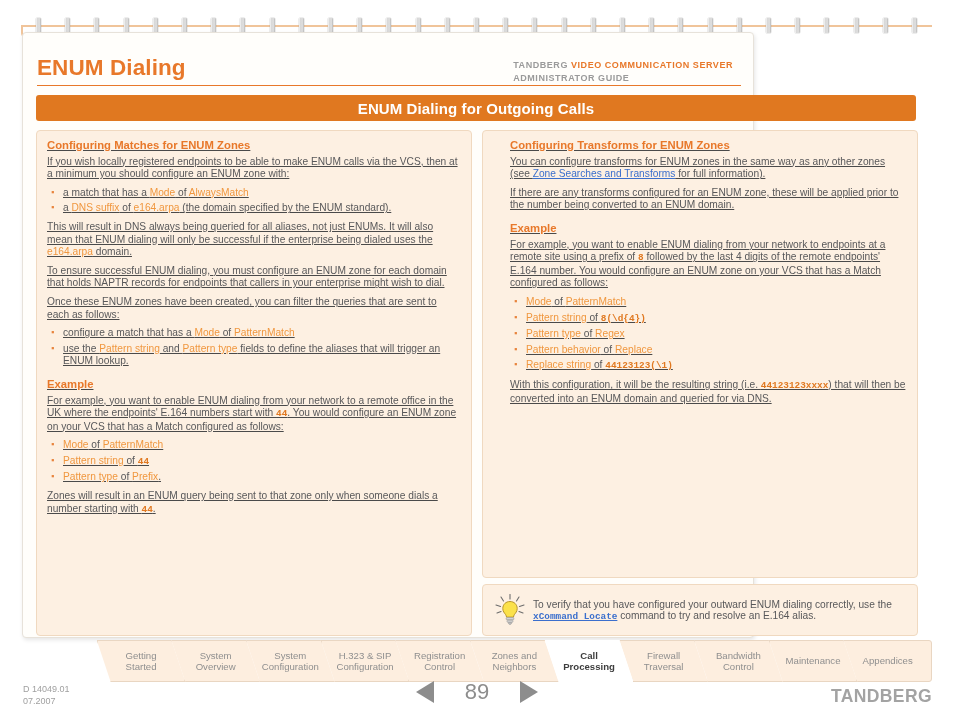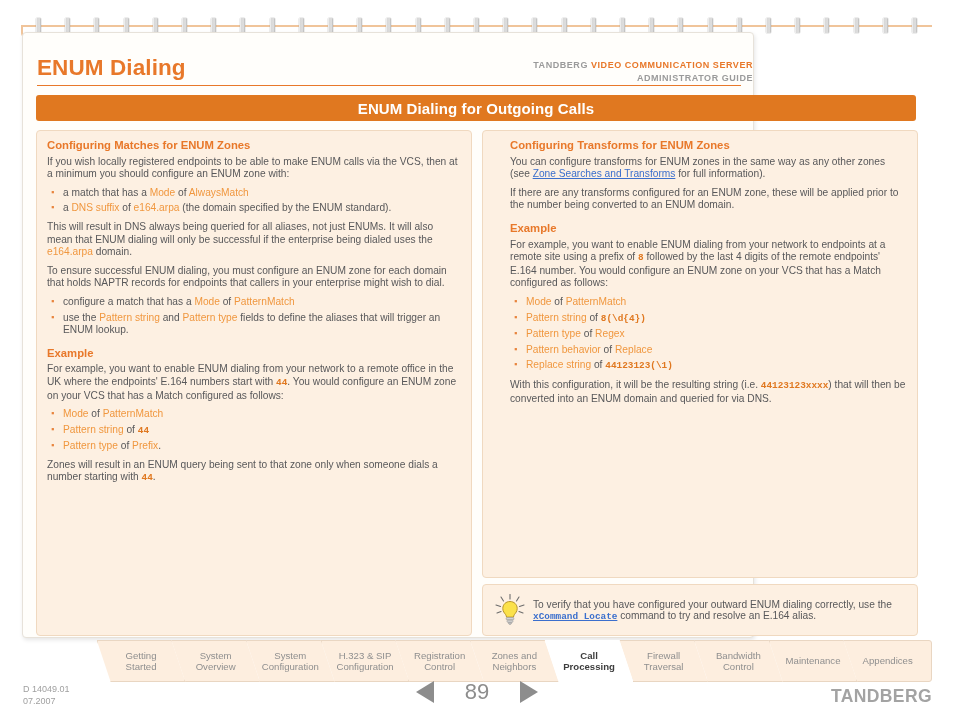--- a/index.html
+++ b/index.html
@@ -70,22 +70,21 @@
   .doc-title {
     position: absolute;
     left: 14px; top: 22px;
     font-size: 22.5px;
     font-weight: bold;
     color: #e8782a;
     letter-spacing: .1px;
   }
   .brandbox {
     position: absolute;
-    right: 0; top: 26px;
-    text-align: right;
+    right: 20px; top: 26px;
     line-height: 12px;
   }
   .brand-line1 { font-size: 9px; color: #9a9a9a; letter-spacing: .55px; font-weight: bold;}
   .brand-line1 .vcs { color: #e8782a; }
   .brand-line2 { font-size: 9px; color: #9a9a9a; letter-spacing: .55px; font-weight: bold; margin-top:1px;}
 
   .header-rule {
     position: absolute;
     left: 14px; right: 12px; top: 52px;
     height: 1px;
@@ -109,20 +108,21 @@
     letter-spacing: .1px;
   }
 
   
   .columns {
     position: absolute;
     left: 13px; top: 97px;
     width: 882px;
     display: flex;
     gap: 10px;
+    text-decoration: underline;
   }
   .panel {
     background: #fdf0e2;
     border: 1px solid #f0d9c0;
     border-radius: 4px;
     padding: 8px 10px 10px 10px;
     box-sizing: border-box;
     font-size: 10.2px;
     line-height: 12.6px;
   }
@@ -338,20 +338,21 @@
       <p>If you wish locally registered endpoints to be able to make ENUM calls via the VCS, then at a minimum you should configure an ENUM zone with:</p>
 
       <ul>
         <li><span>a match that has a </span><span class="kw">Mode</span><span> of </span><span class="kw">AlwaysMatch</span><span></span></li>
         <li><span>a </span><span class="kw">DNS suffix</span><span> of </span><span class="kw">e164.arpa</span><span> (the domain specified by the ENUM standard).</span></li>
       </ul>
 
       <p><span>This will result in DNS always being queried for all aliases, not just ENUMs.  It will also mean that ENUM dialing will only be successful if the enterprise being dialed uses the </span><span class="kw">e164.arpa</span><span> domain.</span></p>
 
       <p>To ensure successful ENUM dialing, you must configure an ENUM zone for each domain that holds NAPTR records for endpoints that callers in your enterprise might wish to dial.</p>
+      <p>Once these ENUM zones have been created, you can filter the queries that are sent to each as follows:</p>
 
       <ul>
         <li><span>configure a match that has a </span><span class="kw">Mode</span><span> of </span><span class="kw">PatternMatch</span><span></span></li>
         <li><span>use the </span><span class="kw">Pattern string</span><span> and </span><span class="kw">Pattern type</span><span> fields to define the aliases that will trigger an ENUM lookup.</span></li>
       </ul>
 
       <h4>Example</h4>
       <p><span>For example, you want to enable ENUM dialing from your network to a remote office in the UK where the endpoints' E.164 numbers start with </span><span class="mono">44</span><span>.  You would configure an ENUM zone on your VCS that has a Match configured as follows:</span></p>
 
       <ul>

